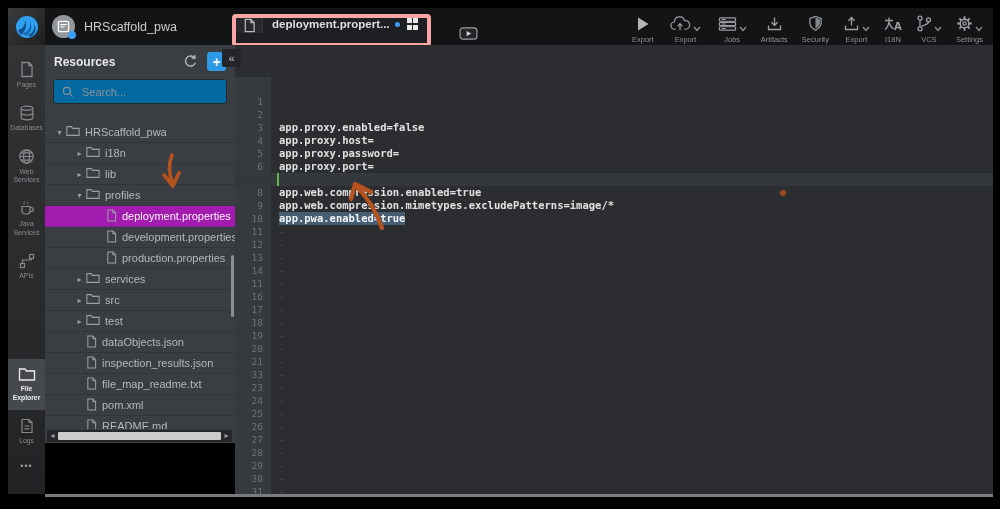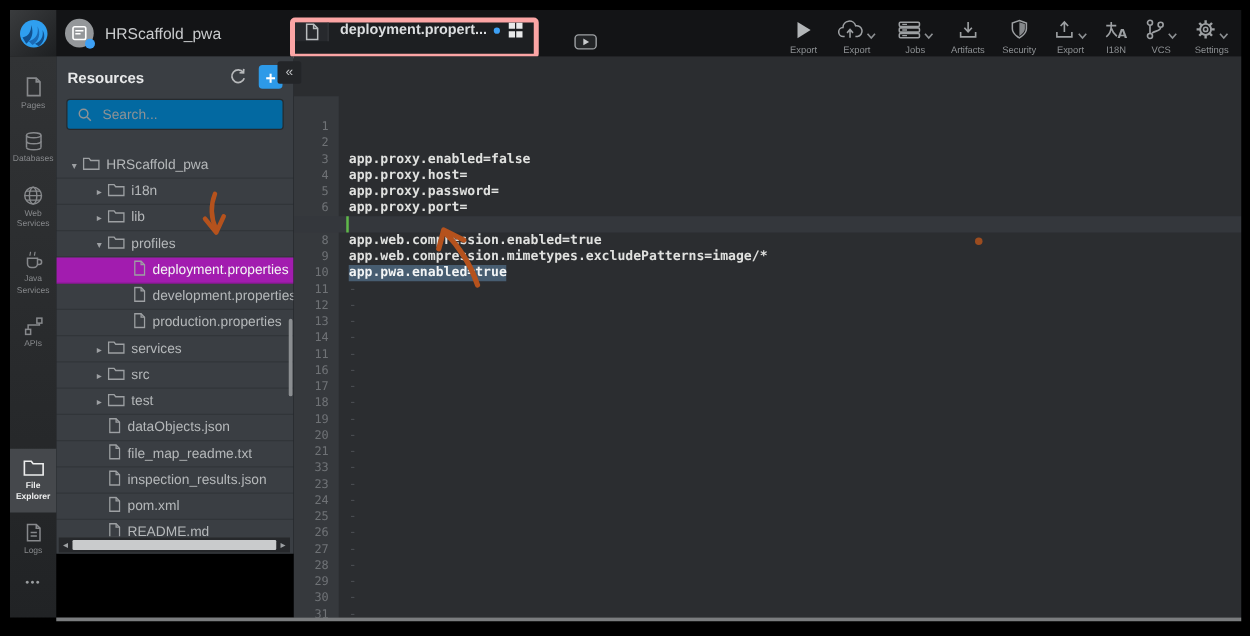--- a/index.html
+++ b/index.html
@@ -520,33 +520,33 @@
         <div class="tree-row" style="padding-left:28px">
        <span class="caret"></span>
        <span class="ticon"><span class="icon">
               <svg width="11" height="13" viewBox="0 0 12 14">
                 <g fill="none" stroke="#9da0a3" stroke-width="1.1">
                   <path d="M2 1 h5.5 l3 3 v9 h-8.5 z"></path>
                   <path d="M7.5 1 v3 h3"></path>
                 </g>
               </svg>
             </span></span>
-       <span>file_map_readme.txt</span>
+       <span>inspection_results.json</span>
      </div>
         <div class="tree-row" style="padding-left:28px">
        <span class="caret"></span>
        <span class="ticon"><span class="icon">
               <svg width="11" height="13" viewBox="0 0 12 14">
                 <g fill="none" stroke="#9da0a3" stroke-width="1.1">
                   <path d="M2 1 h5.5 l3 3 v9 h-8.5 z"></path>
                   <path d="M7.5 1 v3 h3"></path>
                 </g>
               </svg>
             </span></span>
-       <span>inspection_results.json</span>
+       <span>file_map_readme.txt</span>
      </div>
         <div class="tree-row" style="padding-left:28px">
        <span class="caret"></span>
        <span class="ticon"><span class="icon">
               <svg width="11" height="13" viewBox="0 0 12 14">
                 <g fill="none" stroke="#9da0a3" stroke-width="1.1">
                   <path d="M2 1 h5.5 l3 3 v9 h-8.5 z"></path>
                   <path d="M7.5 1 v3 h3"></path>
                 </g>
               </svg>

